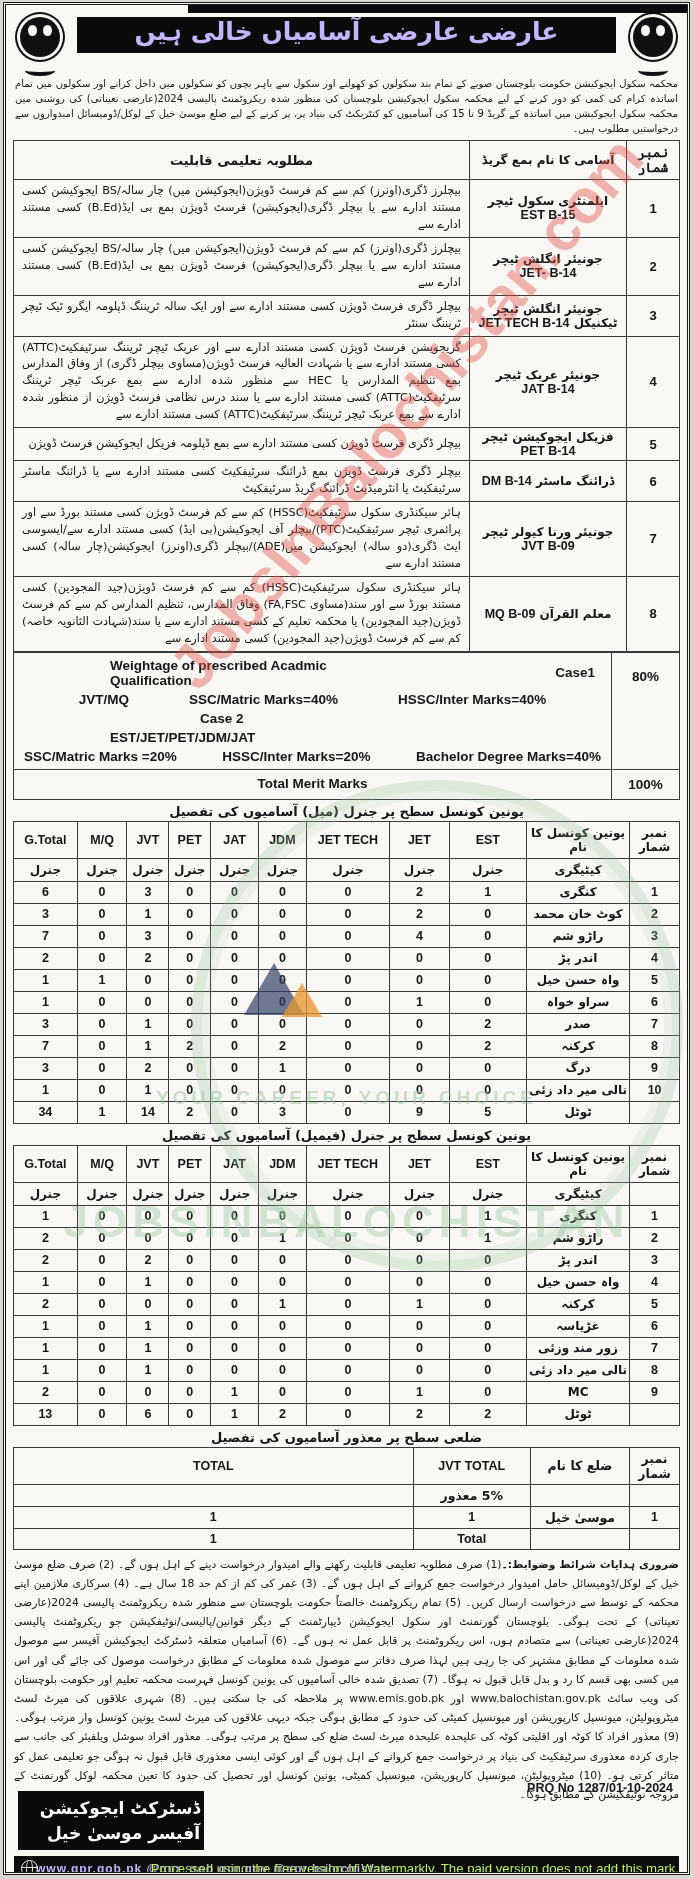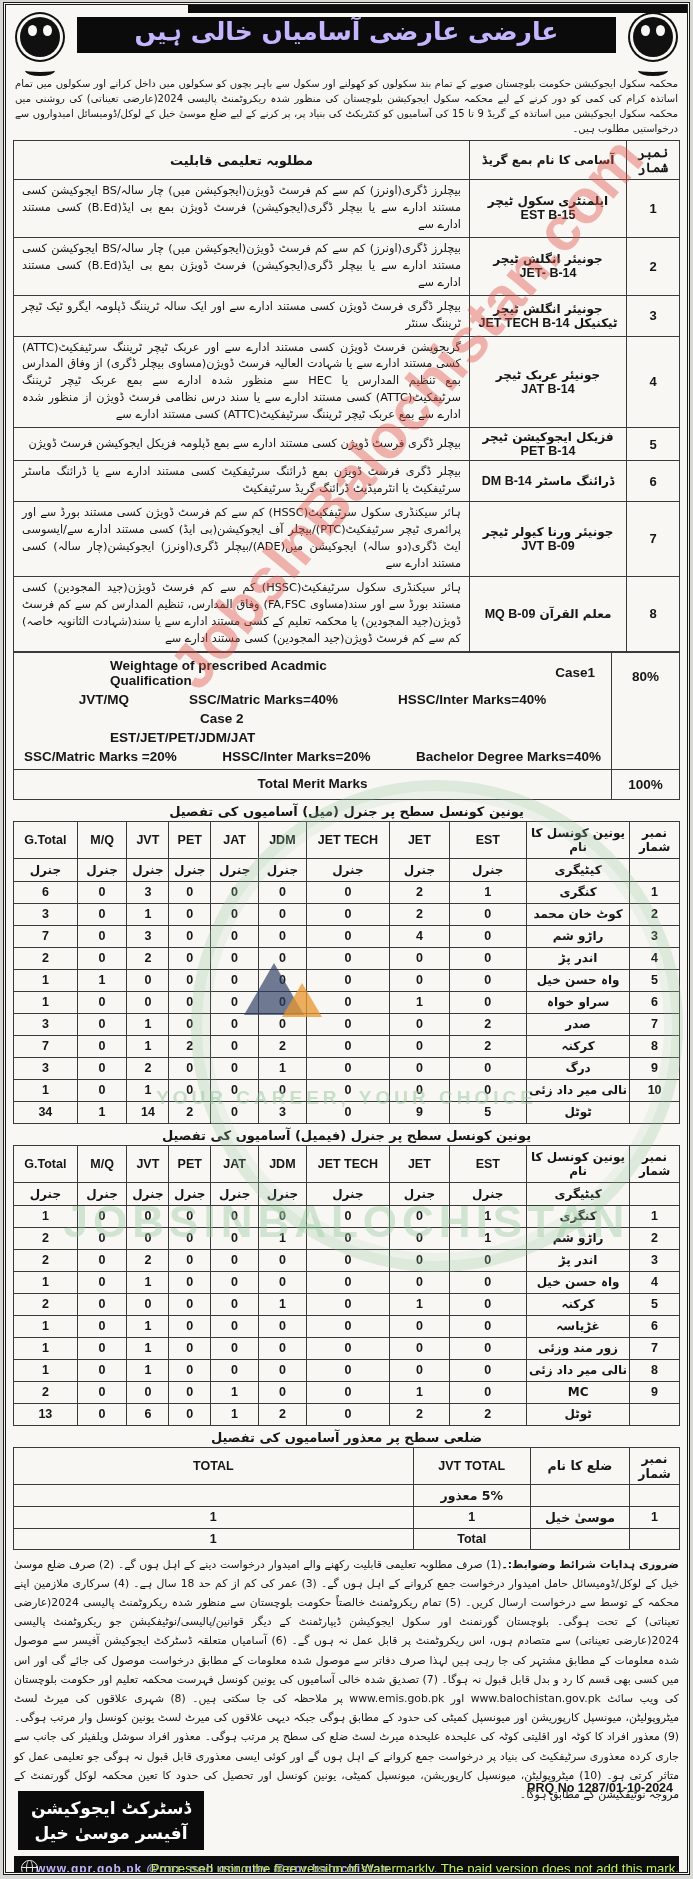--- a/index.html
+++ b/index.html
@@ -56,21 +56,21 @@
   .uc th.u,.uc td.u{font-family:"DejaVu Sans",sans-serif;direction:rtl;font-size:12px;}
   .uc td{text-align:center;font-family:"Liberation Sans",sans-serif;font-weight:bold;font-size:12.5px;padding:3.5px 1px;}
   
   .dist{direction:ltr;}
   .dist th,.dist td{font-family:"Liberation Sans",sans-serif;font-weight:bold;font-size:12.5px;text-align:center;padding:3px 2px;}
   .dist .u{font-family:"DejaVu Sans",sans-serif;direction:rtl;}
   
   .terms{direction:rtl;text-align:justify;font-size:10.8px;line-height:1.78;padding:5px 1px;font-weight:500;}
   
   .sigbox{position:absolute;left:12px;top:1786px;background:#0b0b0b;color:#fff;width:178px;
-    text-align:center;font-weight:bold;font-size:17px;line-height:1.45;padding:5px 4px;direction:rtl;}
+    text-align:right;font-weight:bold;font-size:17px;line-height:1.45;padding:5px 4px;direction:rtl;}
   .prq{position:absolute;right:14px;top:1776px;font-family:"Liberation Sans",sans-serif;
     font-weight:bold;font-size:12.5px;}
   .fbar{position:absolute;left:8px;right:8px;top:1851px;height:25px;background:#0d0d0d;
     display:flex;align-items:center;overflow:hidden;}
   .fbar .links{color:#c4b5fd;font-family:"Liberation Sans",sans-serif;font-weight:bold;font-size:12px;
     white-space:nowrap;padding-left:22px;letter-spacing:1px;text-align:right;}
   .fbar .wmtext{position:absolute;left:0;right:0;text-align:right;color:#bef264;
     font-family:"Liberation Sans",sans-serif;font-size:13.2px;text-shadow:0 0 2px #000;}
   .globe{position:absolute;left:7px;top:4px;width:15px;height:15px;border:1.6px solid #e8e8e8;border-radius:50%;}
   .globe:before{content:"";position:absolute;left:-1px;right:-1px;top:6px;border-top:1.4px solid #e8e8e8;}

